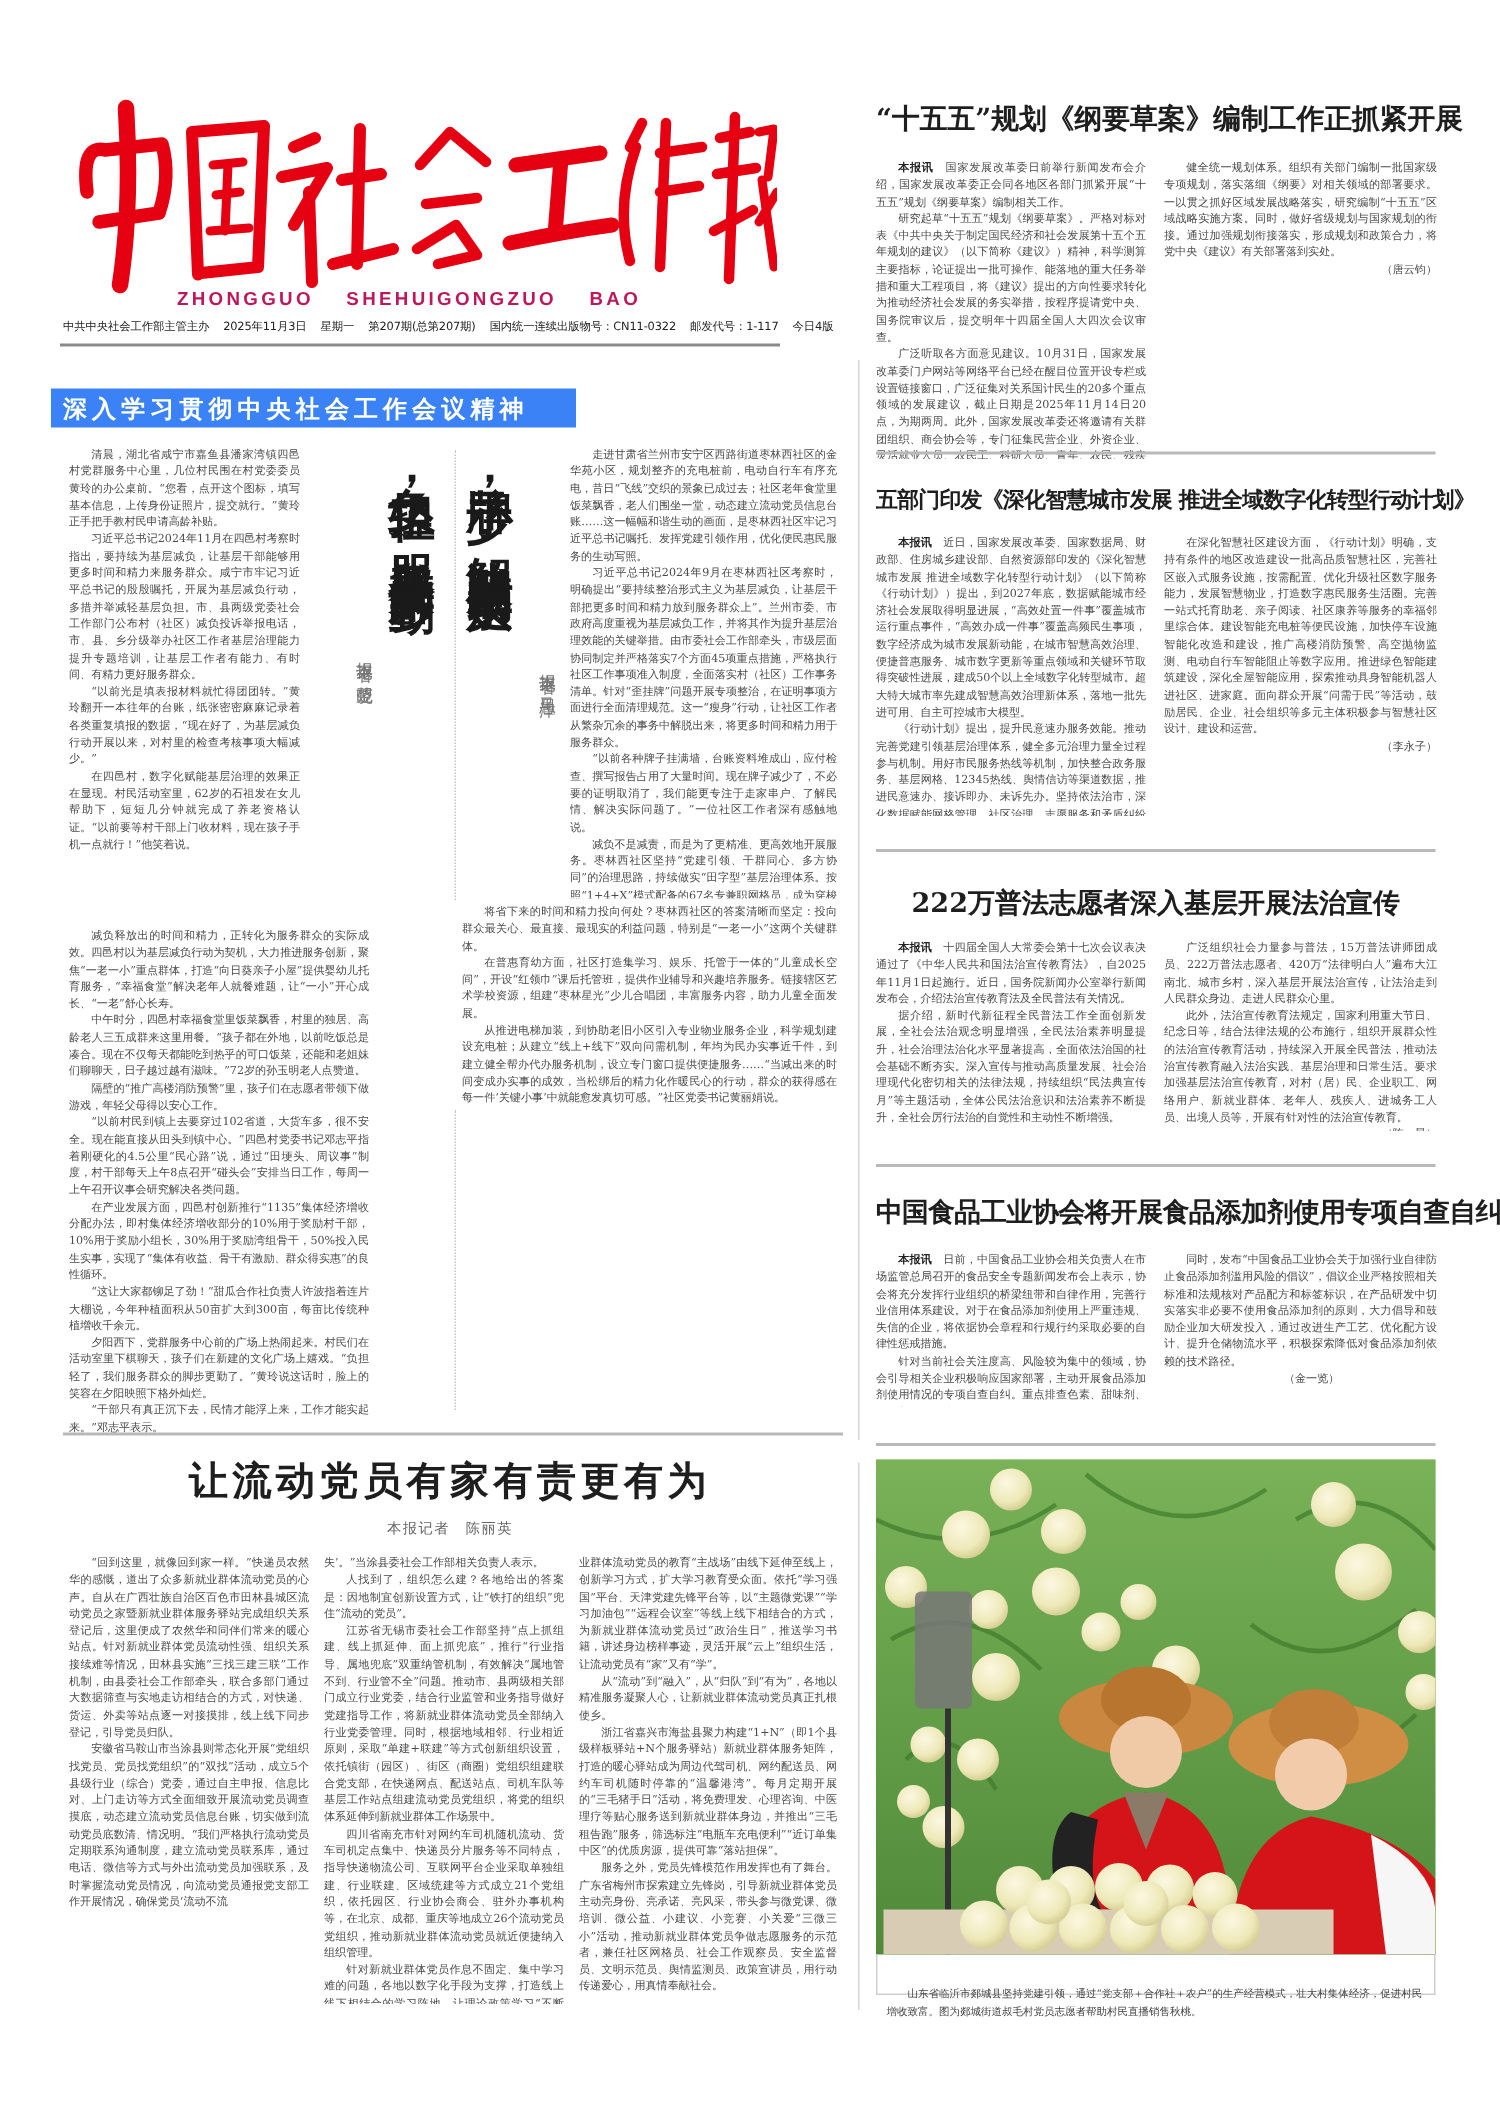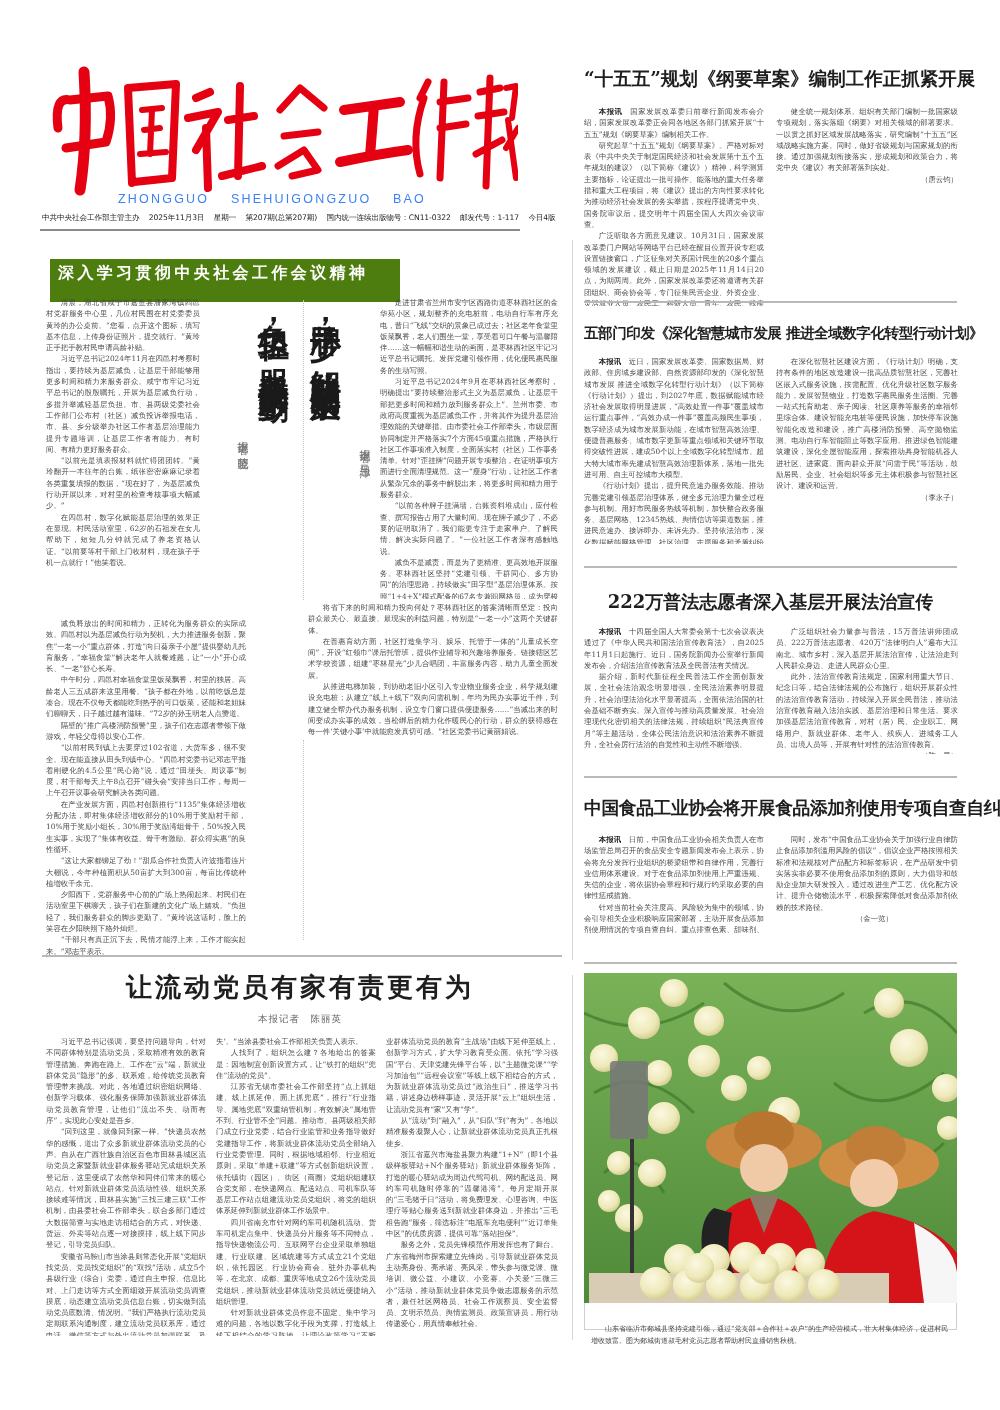--- a/index.html
+++ b/index.html
@@ -4,28 +4,28 @@
 <style>
   * { box-sizing: border-box; margin: 0; padding: 0; }
   html, body { width: 1000px; height: 1410px; background: #ffffff; overflow: hidden; }
   body { position: relative; font-family: "DejaVu Serif", "Liberation Serif", serif; color: #3a3a3a; }
 
   .abs { position: absolute; }
 
   
   #masthead-logo { left: 48px; top: 58px; width: 470px; height: 140px; }
   #masthead-logo svg { width: 100%; height: 100%; }
-  #masthead-pinyin { left: 118px; top: 192px; width: 330px; font-family: "Liberation Sans", "DejaVu Sans", sans-serif; font-weight: normal; font-size: 12.5px; letter-spacing: 2.2px; color: #3b82f6; white-space: nowrap; }
+  #masthead-pinyin { left: 118px; top: 192px; width: 330px; font-family: "Liberation Sans", "DejaVu Sans", sans-serif; font-weight: bold; font-size: 12.5px; letter-spacing: 2.2px; color: #be185d; white-space: nowrap; }
   #masthead-pinyin span { margin-right: 16px; }
   #masthead-meta { left: 42px; top: 213px; width: 520px; font-family: "DejaVu Sans", "Liberation Sans", sans-serif; font-size: 7.6px; color: #222; white-space: nowrap; letter-spacing: -0.1px; }
   #masthead-meta span { margin-right: 7px; }
   #masthead-rule { left: 40px; top: 229px; width: 480px; height: 2px; background: #8a8a8a; }
 
   
-  #banner { left: 50px; top: 259px; width: 350px; height: 43px; background: #4d7c0f; color: #fff; font-family: "DejaVu Sans", "Liberation Sans", sans-serif; font-weight: bold; font-size: 16px; letter-spacing: 3.4px; line-height: 27px; padding-left: 8px; white-space: nowrap; }
+  #banner { left: 34px; top: 259px; width: 350px; height: 26px; background: #3b82f6; color: #fff; font-family: "DejaVu Sans", "Liberation Sans", sans-serif; font-weight: bold; font-size: 16px; letter-spacing: 3.4px; line-height: 27px; padding-left: 8px; white-space: nowrap; }
 
   
   .txt { font-size: 7.4px; line-height: 11.3px; color: #4a4a4a; text-align: justify; overflow: hidden; }
   .txt p { text-indent: 2em; }
   .txt .lead { font-weight: bold; color: #222; }
 
   .vhead { writing-mode: vertical-rl; font-family: "DejaVu Serif", "Liberation Serif", serif; font-weight: bold; font-size: 31px; line-height: 40px; color: #1a1a1a; letter-spacing: 3px; }
   .vbyline { writing-mode: vertical-rl; font-size: 11px; color: #777; letter-spacing: 1px; }
 
   .hrule { height: 2px; background: #b9b9b9; }
@@ -109,39 +109,38 @@
 </div>
 <div class="abs vbyline" style="left:234px; top:432px; height:120px;">本报记者　范晓翌</div>
 <div class="abs vhead" style="left:254px; top:300px; height:370px;">负担轻了，服务群众的脚步勤了</div>
 
 <div class="abs vrule-dot" style="left:303px; top:300px; height:300px;"></div>
 <div class="abs vrule-dot" style="left:303px; top:740px; height:200px;"></div>
 
 <div class="abs vhead" style="left:306px; top:300px; height:370px;">牌子少了，解决问题的劲头足了</div>
 <div class="abs vbyline" style="left:356px; top:440px; height:120px;">本报记者　马思津</div>
 <div class="abs txt" style="left:380px; top:297px; width:178px; height:302px;">
-  <p>走进甘肃省兰州市安宁区西路街道枣林西社区的金华苑小区，规划整齐的充电桩前，电动自行车有序充电，昔日“飞线”交织的景象已成过去；社区老年食堂里饭菜飘香，老人们围坐一堂，享受着可口午餐与温馨陪伴……这一幅幅和谐生动的画面，是枣林西社区牢记习近平总书记嘱托、发挥党建引领作用，优化便民惠民服务的生动写照。</p>
+  <p>走进甘肃省兰州市安宁区西路街道枣林西社区的金华苑小区，规划整齐的充电桩前，电动自行车有序充电，昔日“飞线”交织的景象已成过去；社区老年食堂里饭菜飘香，老人们围坐一堂，动态建立流动党员信息台账……这一幅幅和谐生动的画面，是枣林西社区牢记习近平总书记嘱托、发挥党建引领作用，优化便民惠民服务的生动写照。</p>
   <p>习近平总书记2024年9月在枣林西社区考察时，明确提出“要持续整治形式主义为基层减负，让基层干部把更多时间和精力放到服务群众上”。兰州市委、市政府高度重视为基层减负工作，并将其作为提升基层治理效能的关键举措。由市委社会工作部牵头，市级层面协同制定并严格落实7个方面45项重点措施，严格执行社区工作事项准入制度，全面落实村（社区）工作事务清单。针对“歪挂牌”问题开展专项整治，在证明事项方面进行全面清理规范。这一“瘦身”行动，让社区工作者从繁杂冗余的事务中解脱出来，将更多时间和精力用于服务群众。</p>
   <p>“以前各种牌子挂满墙，台账资料堆成山，应付检查、撰写报告占用了大量时间。现在牌子减少了，不必要的证明取消了，我们能更专注于走家串户、了解民情、解决实际问题了。”一位社区工作者深有感触地说。</p>
   <p>减负不是减责，而是为了更精准、更高效地开展服务。枣林西社区坚持“党建引领、干群同心、多方协同”的治理思路，持续做实“田字型”基层治理体系。按照“1+4+X”模式配备的67名专兼职网格员，成为穿梭在楼宇之间的“移动探头”和“服务前哨”。他们将水电气暖维修等25类便民服务事项纳入网格清单，打造“15分钟便民服务圈”。</p>
 
 </div>
 <div class="abs txt" style="left:308px; top:602px; width:250px; height:340px;">
   <p>将省下来的时间和精力投向何处？枣林西社区的答案清晰而坚定：投向群众最关心、最直接、最现实的利益问题，特别是“一老一小”这两个关键群体。</p>
   <p>在普惠育幼方面，社区打造集学习、娱乐、托管于一体的“儿童成长空间”，开设“红领巾”课后托管班，提供作业辅导和兴趣培养服务。链接辖区艺术学校资源，组建“枣林星光”少儿合唱团，丰富服务内容，助力儿童全面发展。</p>
   <p>从推进电梯加装，到协助老旧小区引入专业物业服务企业，科学规划建设充电桩；从建立“线上+线下”双向问需机制，年均为民办实事近千件，到建立健全帮办代办服务机制，设立专门窗口提供便捷服务……“当减出来的时间变成办实事的成效，当松绑后的精力化作暖民心的行动，群众的获得感在每一件‘关键小事’中就能愈发真切可感。”社区党委书记黄丽娟说。</p>
 </div>
 
 <div class="abs hrule" style="left:42px; top:955px; width:520px;"></div>
 
 <div class="abs rhead" style="left:30px; top:970px; width:540px; text-align:center; font-size:26px; letter-spacing:3px;">让流动党员有家有责更有为</div>
 <div class="abs" style="left:30px; top:1013px; width:540px; text-align:center; font-size:9.5px; color:#666; letter-spacing:1px;">本报记者　陈丽英</div>
 
 <div class="abs txt" style="left:46px; top:1036px; width:160px; height:300px;">
-  <p>习近平总书记强调，要坚持问题导向，针对不同群体特别是流动党员，采取精准有效的教育管理措施。奔跑在路上、工作在“云”端，新就业群体党员“隐形”的多、联系难，给传统党员教育管理带来挑战。对此，各地通过织密组织网络、创新学习载体、强化服务保障加强新就业群体流动党员教育管理，让他们“流出不失、动而有序”，实现此心安处是吾乡。</p>
   <p>“回到这里，就像回到家一样。”快递员农然华的感慨，道出了众多新就业群体流动党员的心声。自从在广西壮族自治区百色市田林县城区流动党员之家暨新就业群体服务驿站完成组织关系登记后，这里便成了农然华和同伴们常来的暖心站点。针对新就业群体党员流动性强、组织关系接续难等情况，田林县实施“三找三建三联”工作机制，由县委社会工作部牵头，联合多部门通过大数据筛查与实地走访相结合的方式，对快递、货运、外卖等站点逐一对接摸排，线上线下同步登记，引导党员归队。</p>
   <p>安徽省马鞍山市当涂县则常态化开展“党组织找党员、党员找党组织”的“双找”活动，成立5个县级行业（综合）党委，通过自主申报、信息比对、上门走访等方式全面细致开展流动党员调查摸底，动态建立流动党员信息台账，切实做到流动党员底数清、情况明。“我们严格执行流动党员定期联系沟通制度，建立流动党员联系库，通过电话、微信等方式与外出流动党员加强联系，及时掌握流动党员情况，向流动党员通报党支部工作开展情况，确保党员‘流动不流</p>
 </div>
 <div class="abs txt" style="left:216px; top:1036px; width:160px; height:300px;">
   <p style="text-indent:0">失’。”当涂县委社会工作部相关负责人表示。</p>
   <p>人找到了，组织怎么建？各地给出的答案是：因地制宜创新设置方式，让“铁打的组织”兜住“流动的党员”。</p>
   <p>江苏省无锡市委社会工作部坚持“点上抓组建、线上抓延伸、面上抓兜底”，推行“行业指导、属地兜底”双重纳管机制，有效解决“属地管不到、行业管不全”问题。推动市、县两级相关部门成立行业党委，结合行业监管和业务指导做好党建指导工作，将新就业群体流动党员全部纳入行业党委管理。同时，根据地域相邻、行业相近原则，采取“单建+联建”等方式创新组织设置，依托镇街（园区）、街区（商圈）党组织组建联合党支部，在快递网点、配送站点、司机车队等基层工作站点组建流动党员党组织，将党的组织体系延伸到新就业群体工作场景中。</p>
   <p>四川省南充市针对网约车司机随机流动、货车司机定点集中、快递员分片服务等不同特点，指导快递物流公司、互联网平台企业采取单独组建、行业联建、区域统建等方式成立21个党组织，依托园区、行业协会商会、驻外办事机构等，在北京、成都、重庆等地成立26个流动党员党组织，推动新就业群体流动党员就近便捷纳入组织管理。</p>
   <p>针对新就业群体党员作息不固定、集中学习难的问题，各地以数字化手段为支撑，打造线上线下相结合的学习阵地，让理论政策学习“不断档”。</p>
 

